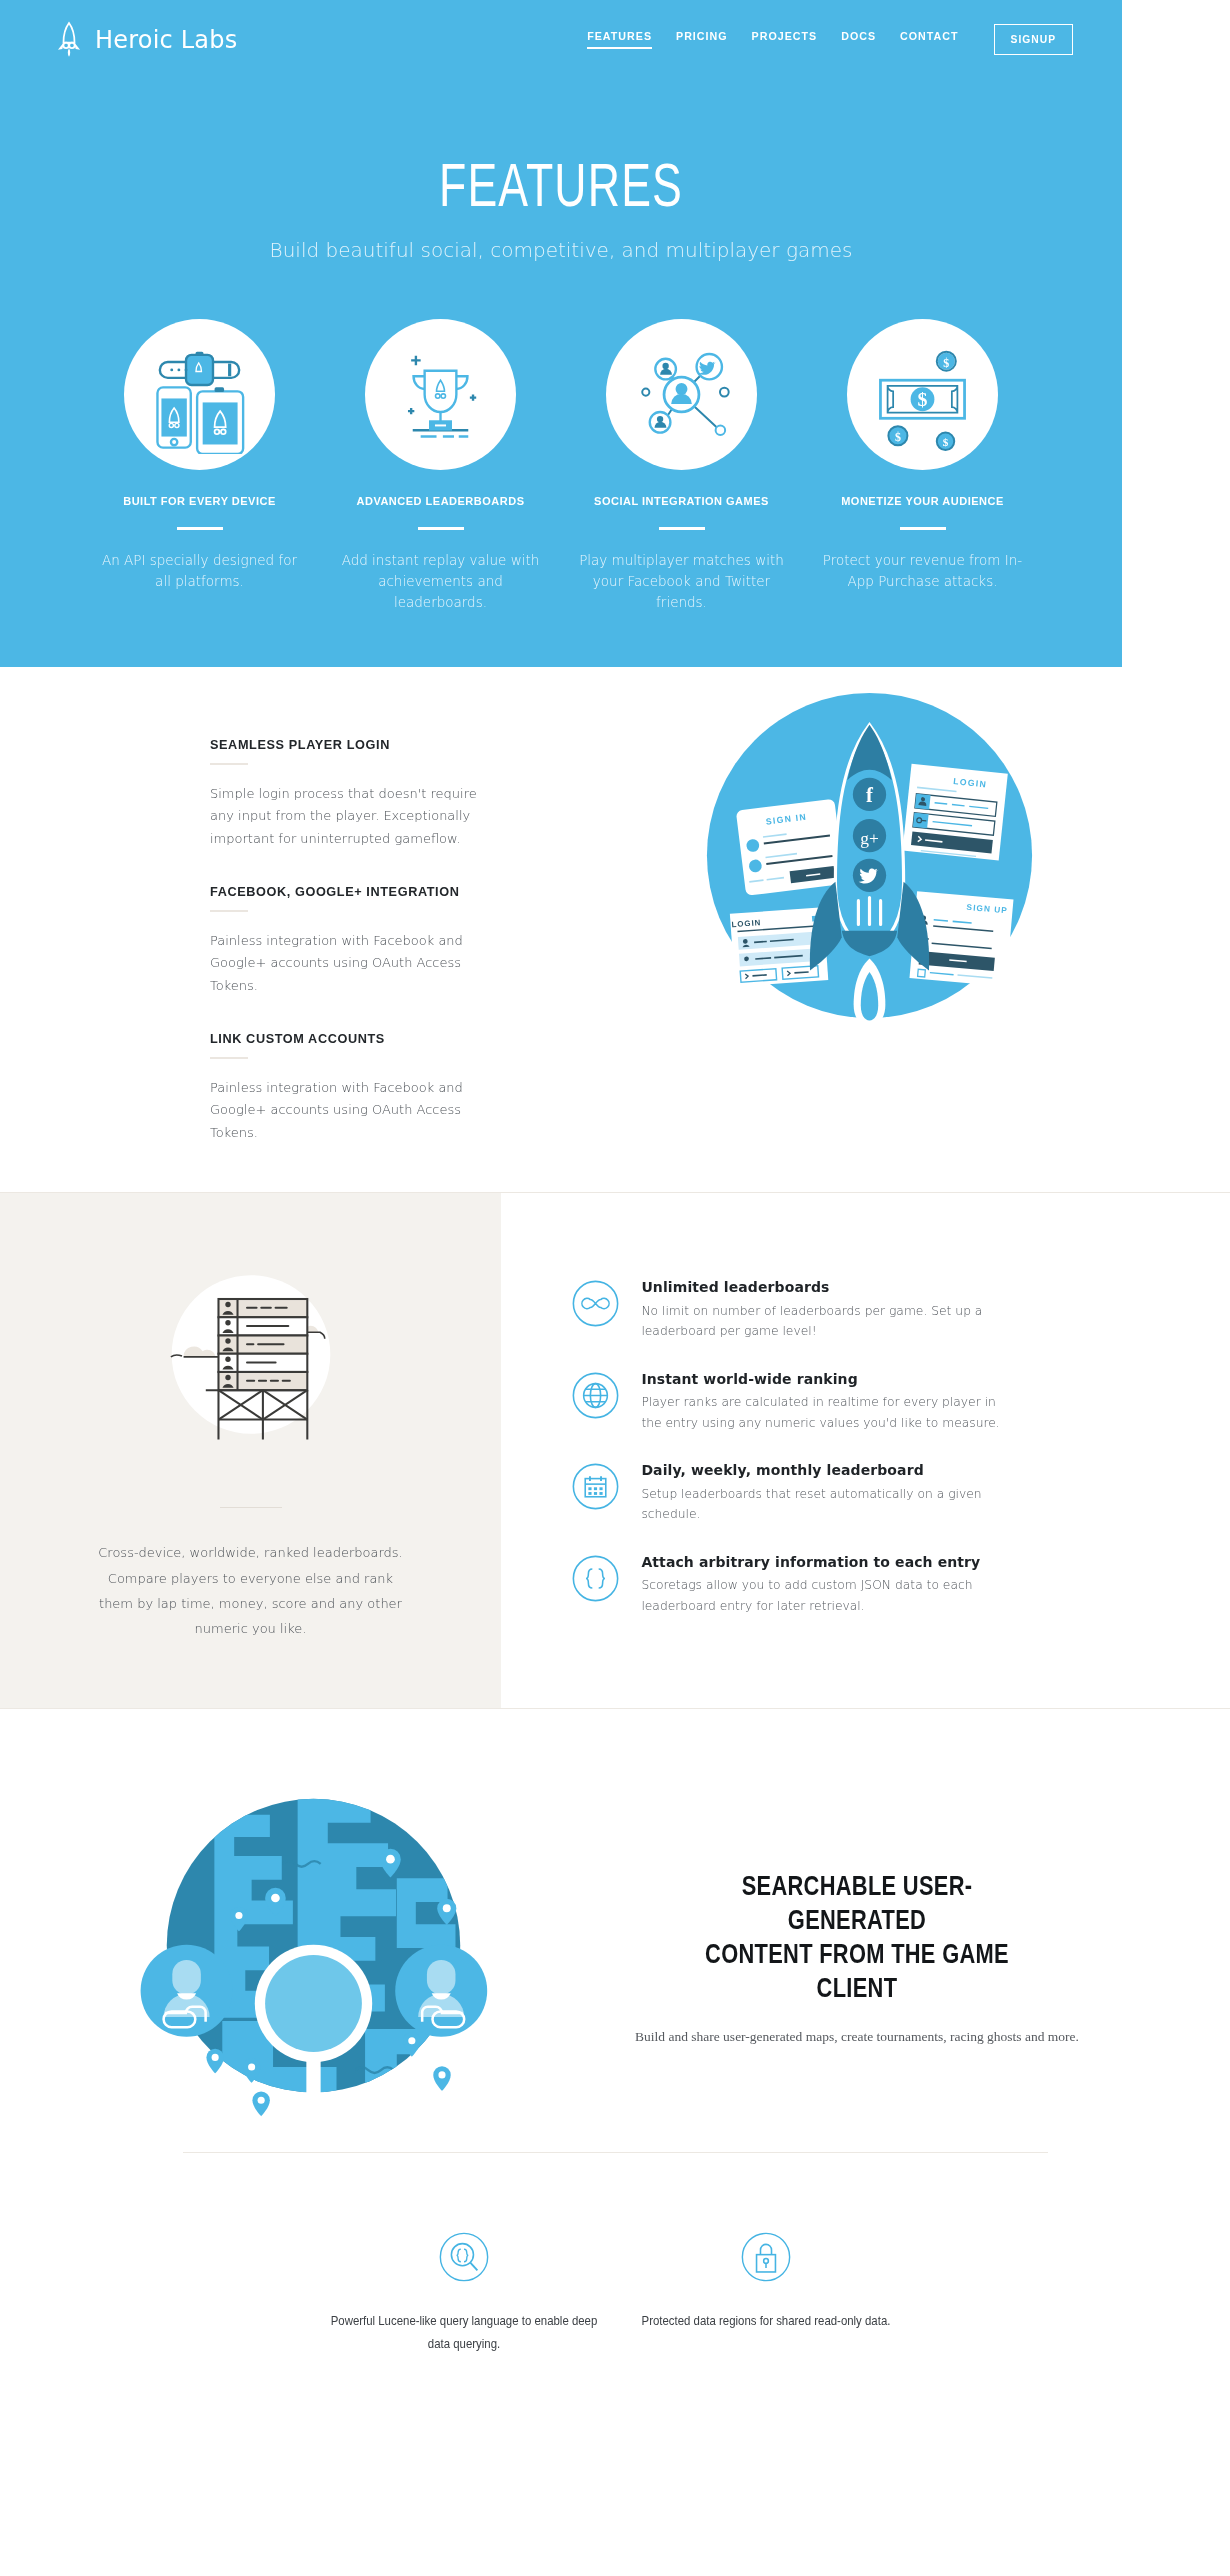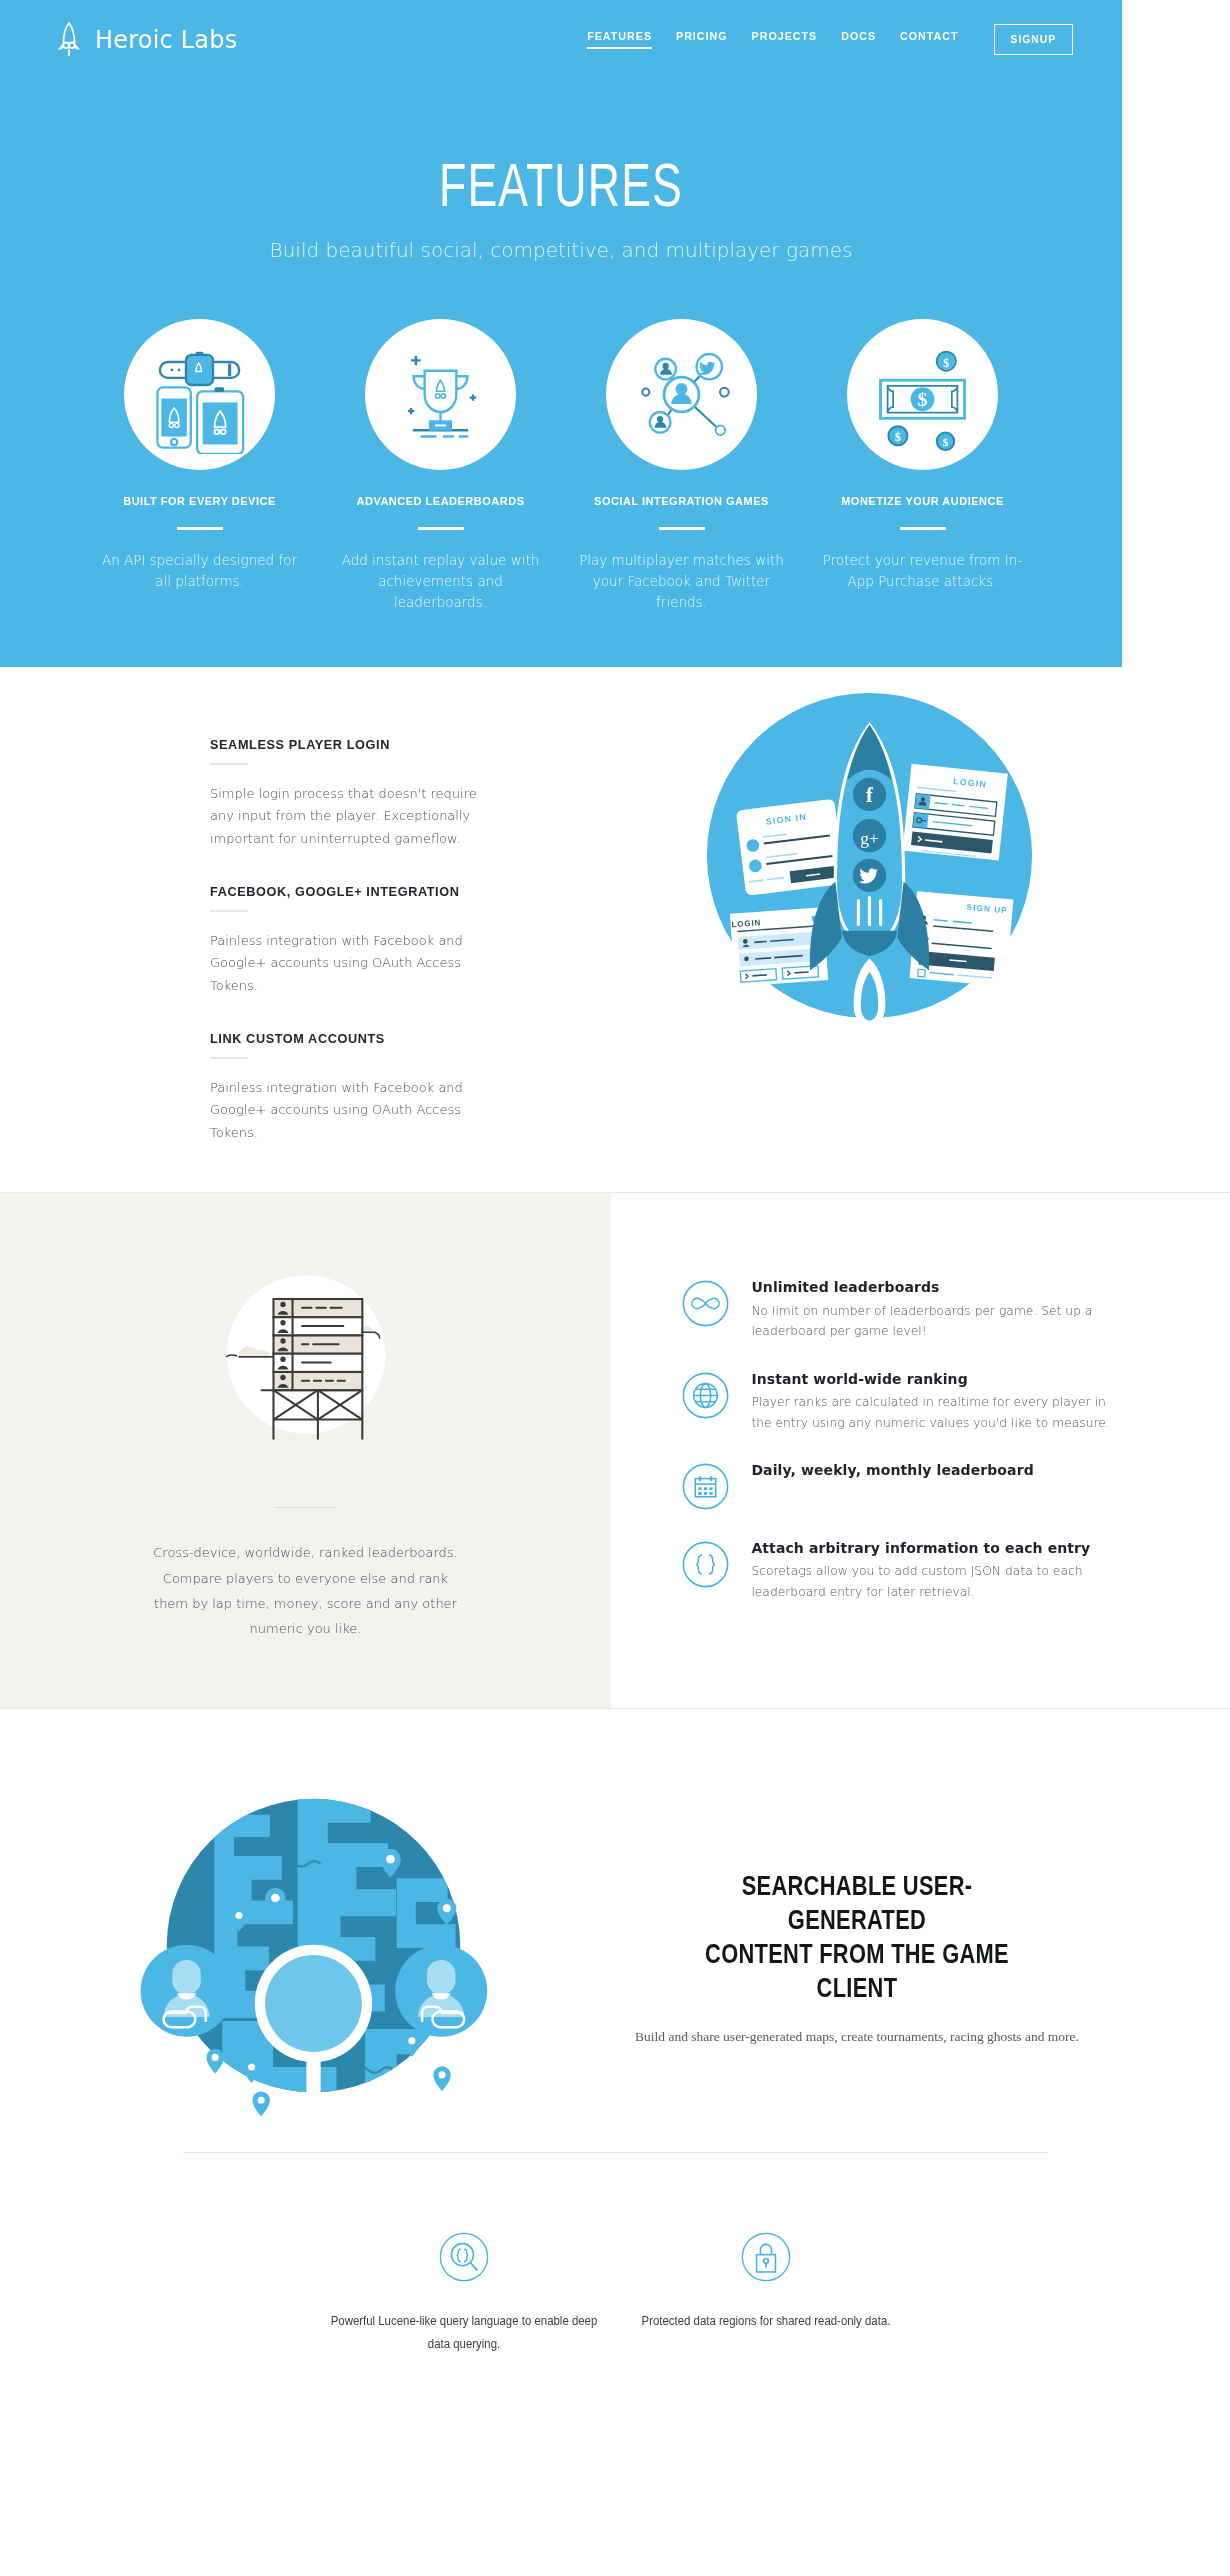--- a/index.html
+++ b/index.html
@@ -125,21 +125,21 @@
   .blk-text {
     font-size: 13px; color: #4a4f55; line-height: 1.72;
     font-family: "DejaVu Sans", sans-serif; font-weight: 300;
     max-width: 282px;
   }
   .login-right { flex: 1; display: flex; justify-content: center; padding-top: 17.5px; }
 
   
   .lb-sec { display: flex; height: 516px; border-top: 0.8px solid #ece8e2; }
   .lb-left {
-    width: 611px; background: #f4f2ee;
+    width: 501px; background: #f4f2ee;
     display: flex; flex-direction: column; align-items: center;
     padding-top: 60px;
   }
   .lb-caption {
     margin-top: 32px; text-align: center; width: 310px;
     font-size: 13px; line-height: 1.95; color: #4a4f55;
     font-family: "DejaVu Sans", sans-serif; font-weight: 300;
   }
   .lb-rule { width: 62px; height: 1.6px; background: #e2ddd6; }
   .lb-right {
@@ -563,20 +563,21 @@
                 <rect x="29" y="32" width="4" height="3.6"></rect>
                 <rect x="36" y="32" width="4" height="3.6"></rect>
               <rect x="22" y="38" width="4" height="3.6"></rect>
                 <rect x="29" y="38" width="4" height="3.6"></rect>
                 <rect x="36" y="38" width="4" height="3.6"></rect>
             </g>
           </svg>
         </span>
         <div>
           <div class="lb-h">Daily, weekly, monthly leaderboard</div>
+          <div class="lb-p">Setup leaderboards that reset automatically on a given schedule.</div>
         </div>
       </div>
 
       <div class="lb-item">
         <span class="lb-ico">
           <svg viewBox="0 0 62 62" width="49" height="49">
             <circle cx="31" cy="31" r="28" fill="none" stroke="#45b4e3" stroke-width="2"></circle>
             <path d="M27 19 c-4 0 -5 2 -5 6 0 4 -1 6 -3 6 2 0 3 2 3 6 0 4 1 6 5 6" fill="none" stroke="#45b4e3" stroke-width="2"></path>
             <path d="M35 19 c4 0 5 2 5 6 0 4 1 6 3 6 -2 0 -3 2 -3 6 0 4 -1 6 -5 6" fill="none" stroke="#45b4e3" stroke-width="2"></path>
           </svg>

